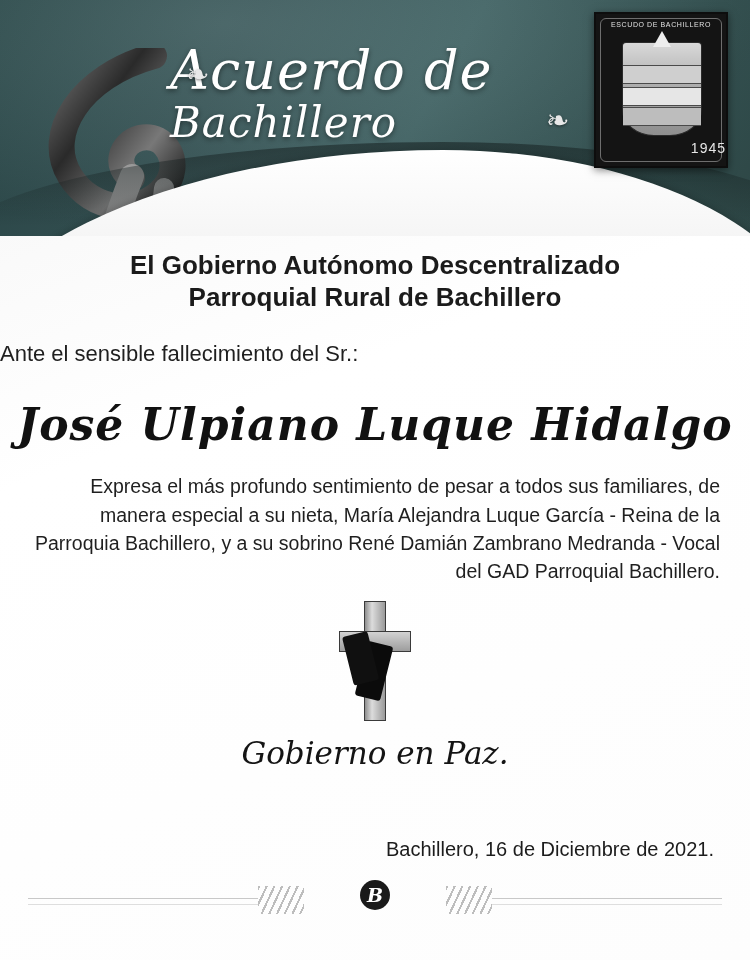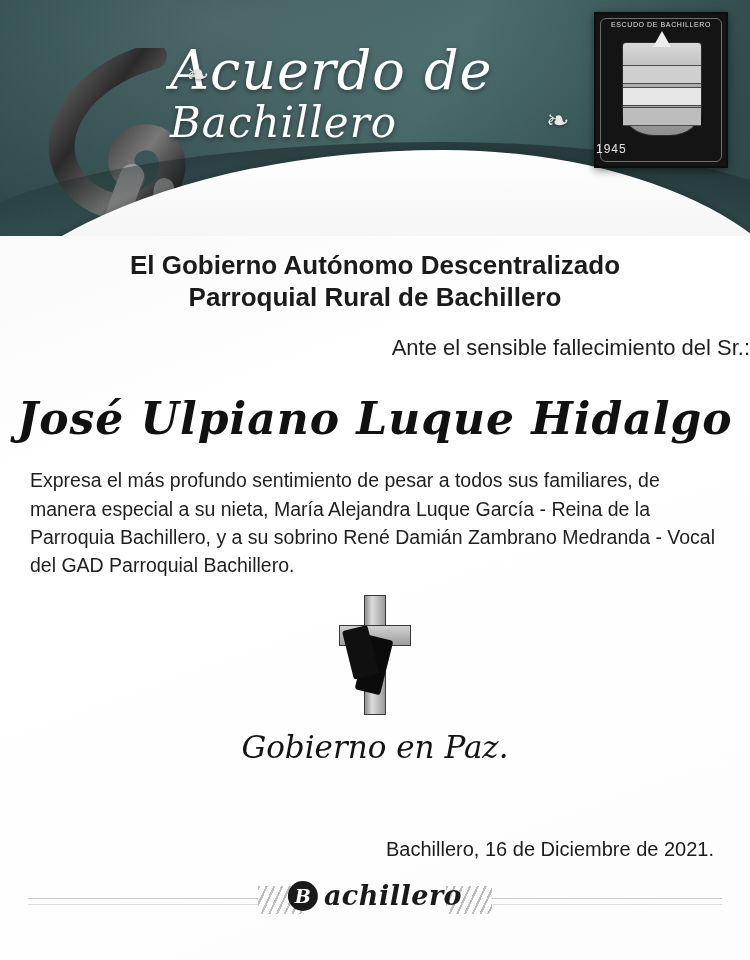--- a/index.html
+++ b/index.html
@@ -155,61 +155,61 @@
     transform: translateX(-50%);
     top: -12px;
     width: 0; height: 0;
     border-left: 9px solid transparent;
     border-right: 9px solid transparent;
     border-bottom: 16px solid #ededed;
   }
   .crest-year {
     position: absolute;
     bottom: 10px; left: 0; right: 0;
-    text-align: left;
+    text-align: right;
     color: #e6e6e6;
-    font-size: 12px;
+    font-size: 14px;
     letter-spacing: 1px;
   }
 
   
   .body {
     position: absolute;
     top: 250px;
     left: 0;
     width: 750px;
   }
   .org {
     text-align: center;
     font-size: 26px;
     font-weight: bold;
     color: #1b1b1b;
     line-height: 1.22;
     padding: 0 57px;
   }
   .subtitle {
-    text-align: right;
+    text-align: left;
     font-size: 22px;
     color: #1f1f1f;
-    margin-top: 22px;
+    margin-top: 28px;
   }
   .deceased {
     text-align: center;
     font-family: "DejaVu Serif", serif;
     font-style: italic;
     font-weight: bold;
     font-size: 44px;
     color: #111111;
     margin-top: 32px;
     letter-spacing: 1px;
   }
   .message {
     margin: 22px auto 0;
     width: 690px;
-    text-align: left;
+    text-align: right;
     font-size: 19.5px;
     color: #1f1f1f;
     line-height: 1.44;
   }
 
   
   .cross-wrap {
     position: relative;
     width: 750px;
     height: 130px;
@@ -418,17 +418,16 @@
 
   <div class="footer">
     <div class="footer-rule left"></div>
     <div class="footer-rule left2"></div>
     <div class="footer-rule right"></div>
     <div class="footer-rule right2"></div>
     <div class="hatch l"></div>
     <div class="hatch r"></div>
     <div class="brandmark">
       <div class="brand-badge">B</div>
-      <div class="brand-name">achillero</div>
     </div>
   </div>
 
 </div>
 
 </body></html>

